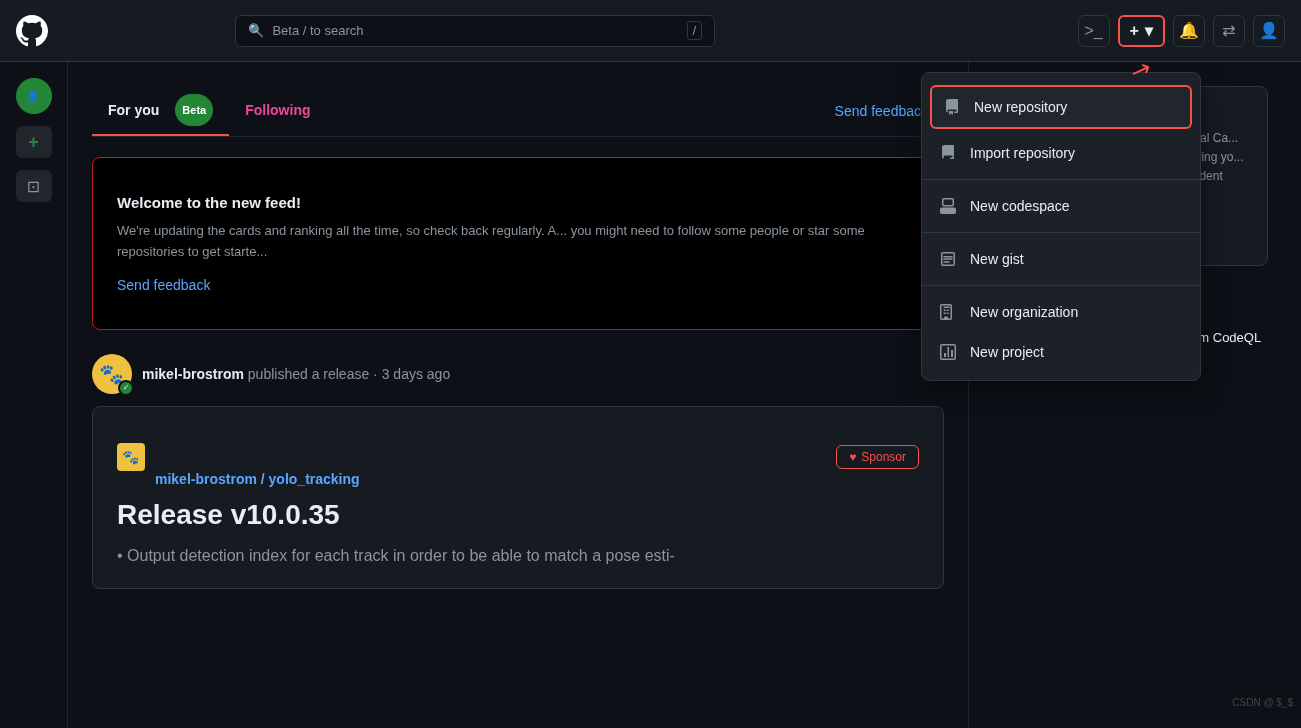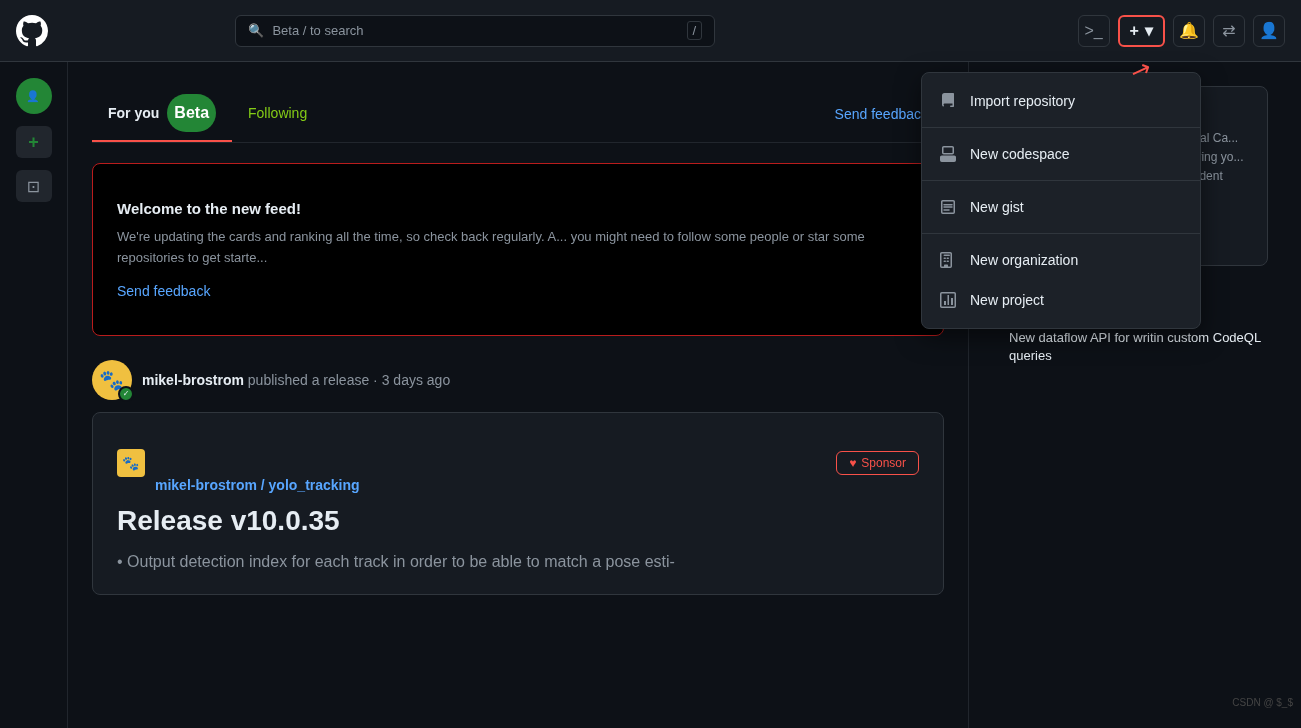--- a/index.html
+++ b/index.html
@@ -151,42 +151,42 @@
     .tabs-row {
       display: flex;
       align-items: center;
       border-bottom: 1px solid #21262d;
       margin-bottom: 20px;
       gap: 0;
     }
     .tab {
       display: flex;
       align-items: center;
-      gap: 8px;
+      gap: 16px;
       padding: 8px 16px;
       cursor: pointer;
       color: #e6edf3;
       font-size: 14px;
       font-weight: 600;
       border-bottom: 2px solid transparent;
       text-decoration: none;
     }
     .tab.active {
       border-bottom: 2px solid #f85149;
       color: #e6edf3;
     }
     .tab.inactive {
-      color: #84cc16;
-      font-weight: 400;
+      color: #ec4899;
+      font-weight: 700;
       border-bottom: 2px solid transparent;
     }
     .beta-badge {
       background: #238636;
       color: white;
-      font-size: 16px;
+      font-size: 11px;
       padding: 10px 7px;
       border-radius: 20px;
       font-weight: 600;
     }
     .send-feedback-link {
       margin-left: auto;
       color: #58a6ff;
       cursor: pointer;
       font-size: 14px;
       padding: 8px 16px;
@@ -560,20 +560,28 @@
           </div>
         </div>
       </div>
     </div>
 
   </div>
 </div>
 
 <div class="dropdown-menu">
 
+  <div class="dropdown-item highlighted">
+    <span class="item-icon">
+      <svg width="16" height="16" viewBox="0 0 16 16" fill="#8b949e">
+        <path d="M2 2.5A2.5 2.5 0 014.5 0h8.75a.75.75 0 01.75.75v12.5a.75.75 0 01-.75.75h-2.5a.75.75 0 110-1.5h1.75v-2h-8a1 1 0 00-.714 1.7.75.75 0 01-1.072 1.05A2.495 2.495 0 012 11.5v-9zm10.5-1V9h-8c-.356 0-.694.074-1 .208V2.5a1 1 0 011-1h8zM5 12.25v3.25a.25.25 0 00.4.2l1.45-1.087a.25.25 0 01.3 0L8.6 15.7a.25.25 0 00.4-.2v-3.25a.25.25 0 00-.25-.25h-3.5a.25.25 0 00-.25.25z"></path>
+      </svg>
+    </span>
+    <span class="dropdown-item-label">New repository</span>
+  </div>
 
   <div class="dropdown-item">
     <span class="item-icon">
       <svg width="16" height="16" viewBox="0 0 16 16" fill="#8b949e">
         <path d="M2 2.5A2.5 2.5 0 014.5 0h8.75a.75.75 0 01.75.75v12.5a.75.75 0 01-.75.75h-2.5a.75.75 0 110-1.5h1.75v-2h-8a1 1 0 00-.714 1.7.75.75 0 01-1.072 1.05A2.495 2.495 0 012 11.5v-9zm10.5-1V9h-8c-.356 0-.694.074-1 .208V2.5a1 1 0 011-1h8z"></path>
       </svg>
     </span>
     <span class="dropdown-item-label">Import repository</span>
   </div>
 

